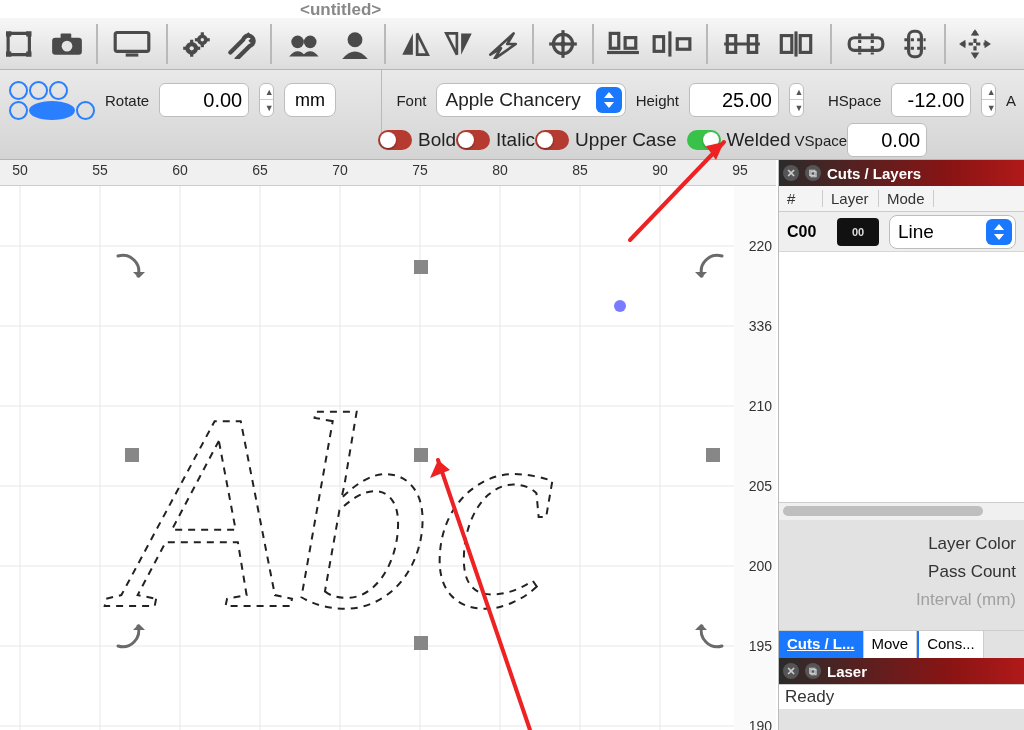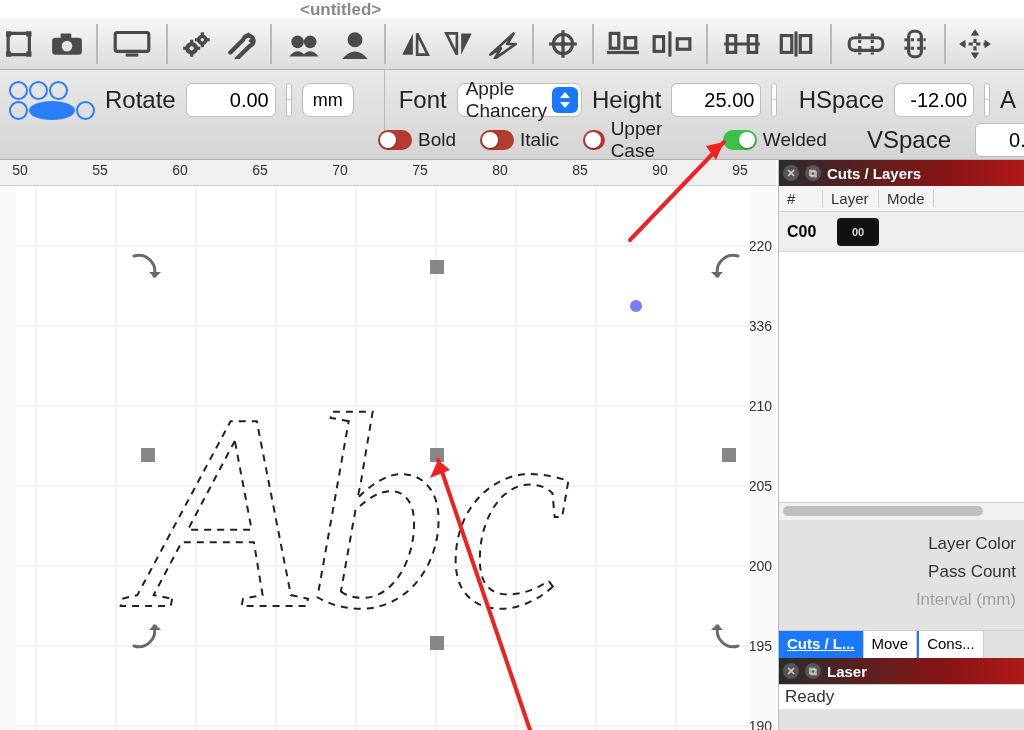--- a/index.html
+++ b/index.html
@@ -19,21 +19,21 @@
   .vsep { width: 2px; height: 40px; background: #b9b9b9; margin: 0 4px; }
 
   
   .propbar { position: absolute; left: 0; top: 70px; width: 1024px; height: 90px;
              background: linear-gradient(#e9e9e9, #d4d4d4); border-bottom: 1px solid #b5b5b5;
              padding: 8px 8px 4px 8px; color: #222; font-size: 18px; }
   .dots { display:inline-block; vertical-align: middle; }
   .dots .row { display:flex; gap:0px; }
   .dots .dot { width:19px; height:19px; border:2.5px solid #2a7fff; border-radius:50%; margin:0.5px; }
   .dots .dot.sel { background:#2a7fff; }
-  .lbl { font-size: 24px; color: #222; vertical-align: middle; text-align: right; }
+  .lbl { font-size: 15px; color: #222; vertical-align: middle; text-align: right; }
   .num { height: 34px; width: 90px; font-size: 20px; padding: 14px 6px; border:1px solid #bdbdbd;
           border-radius: 6px; background:#fff; text-align: right; vertical-align: middle; }
   .stepper { display:inline-flex; flex-direction:column; vertical-align: middle; border:1px solid #bdbdbd;
              border-radius:6px; overflow:hidden; background:#fff; height:34px; }
   .stepper div { width:18px; height:17px; display:flex; align-items:center; justify-content:center;
                  font-size:9px; color:#555; }
   .stepper div:first-child { border-bottom:1px solid #ccc; }
   .btn { height:34px; padding:4px 10px; border:1px solid #bdbdbd; border-radius:8px; background:#fff;
          font-size:18px; vertical-align: middle; }
   .sel { height:34px; border:1px solid #bdbdbd; border-radius:8px; background:#fff; font-size:19px;
@@ -54,21 +54,21 @@
   .sw.off .knob { left:2px; }
   .sw.on  .knob { right:2px; }
 
   
   .canvas-wrap { position:absolute; left:0; top:160px; width:776px; height:570px; background:#fafafa; }
   .ruler-h { position:absolute; left:0; top:0; height:26px; width:776px; background:#f0f0f0;
              border-bottom:1px solid #ccc; }
   .ruler-h .tick { position:absolute; top:2px; font-size:14px; color:#333; transform:translateX(-50%); }
   .ruler-v { position:absolute; right:0; top:26px; width:42px; height:544px; }
   .ruler-v .tick { position:absolute; right:4px; font-size:14px; color:#333; transform:translateY(-50%); }
-  .canvas { position:absolute; left:0; top:26px; width:734px; height:544px; background:#fff;margin-left:16px; }
+  .canvas { position:absolute; left:0; top:26px; width:734px; height:544px; background:#fff; }
   .grid line { stroke:#e7e7e7; stroke-width:1; }
   .abc { font-family: "Snell Roundhand","Brush Script MT","Apple Chancery",cursive; font-style:italic;
          font-size: 280px; fill:none; stroke:#222; stroke-width:2; stroke-dasharray:7 6; }
   .selHandle { fill:#878787; }
   .rotHandle path { stroke:#6a6a6a; stroke-width:3; fill:none; stroke-linecap:round; }
 
   
   .panel { position:absolute; left:778px; width:246px; background:#e2e2e2; border-left:1px solid #bbb; }
   .panel.cuts { top:160px; bottom:0; }
   .phdr { height:26px; background:linear-gradient(90deg,#2b2b2b 0%, #8a1414 70%, #b01919 100%);
@@ -295,21 +295,21 @@
     <span style="width:6px"></span>
     <span class="lbl">HSpace</span>
     <input class="num" style="width: 80px;" value="-12.00">
     <div class="stepper">
         <div>▲</div>
         <div>▼</div>
       </div>
     <span class="lbl">A</span>
   </div>
 
-  <div style="display:flex; align-items:center; gap:24px; height:36px; padding-left:370px;">
+  <div style="display:flex; align-items:center; height:36px; padding-left:370px;">
     <span class="toggle">
       <span class="sw off">
           <span class="knob"></span>
         </span>
       <span>Bold</span>
     </span>
     <span class="toggle">
       <span class="sw off">
           <span class="knob"></span>
         </span>
@@ -322,21 +322,21 @@
       <span>Upper Case</span>
     </span>
     <span style="width:10px"></span>
     <span class="toggle">
       <span class="sw on">
           <span class="knob"></span>
         </span>
       <span>Welded</span>
     </span>
 
-    <span class="lbl" style="margin-left:16px;">VSpace</span>
+    <span class="lbl" style="margin-left:4px;">VSpace</span>
     <input class="num" style="width: 80px;" value="0.00">
 
   </div>
 </div>
 
 <div class="canvas-wrap">
   <div class="ruler-h">
     <span class="tick" style="left:20px">50</span>
     <span class="tick" style="left:100px">55</span>
     <span class="tick" style="left:180px">60</span>
@@ -427,20 +427,26 @@
     <span>Cuts / Layers</span>
   </div>
   <div class="colhdr">
     <span style="width:44px">#</span>
     <span style="width:56px">Layer</span>
     <span>Mode</span>
   </div>
   <div class="layerrow">
     <span style="width:40px; font-weight:600;">C00</span>
     <span class="sw00">00</span>
+    <div class="mode">
+      <div class="sel">
+        <span>Line</span>
+          <div class="cap"></div>
+      </div>
+    </div>
   </div>
   <div class="blank"></div>
   <div class="scrollbar-h">
       <div class="thumb"></div>
     </div>
   <div class="props">
     <div>Layer Color</div>
     <div>Pass Count</div>
     <div class="dim">Interval (mm)</div>
   </div>

